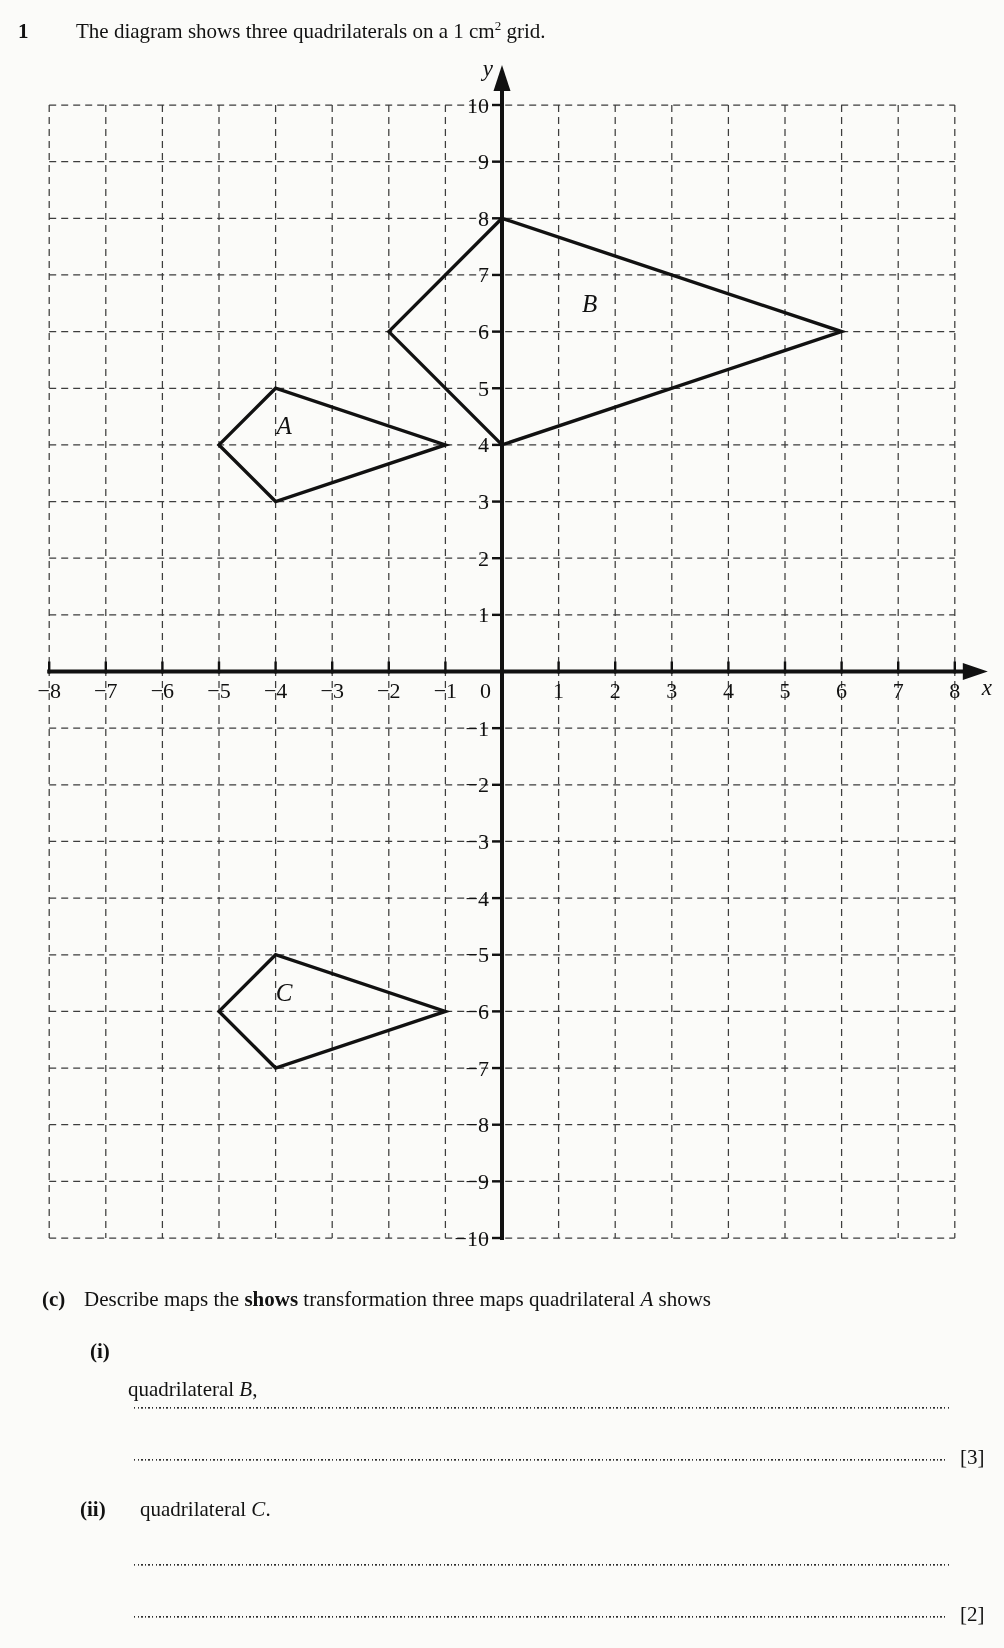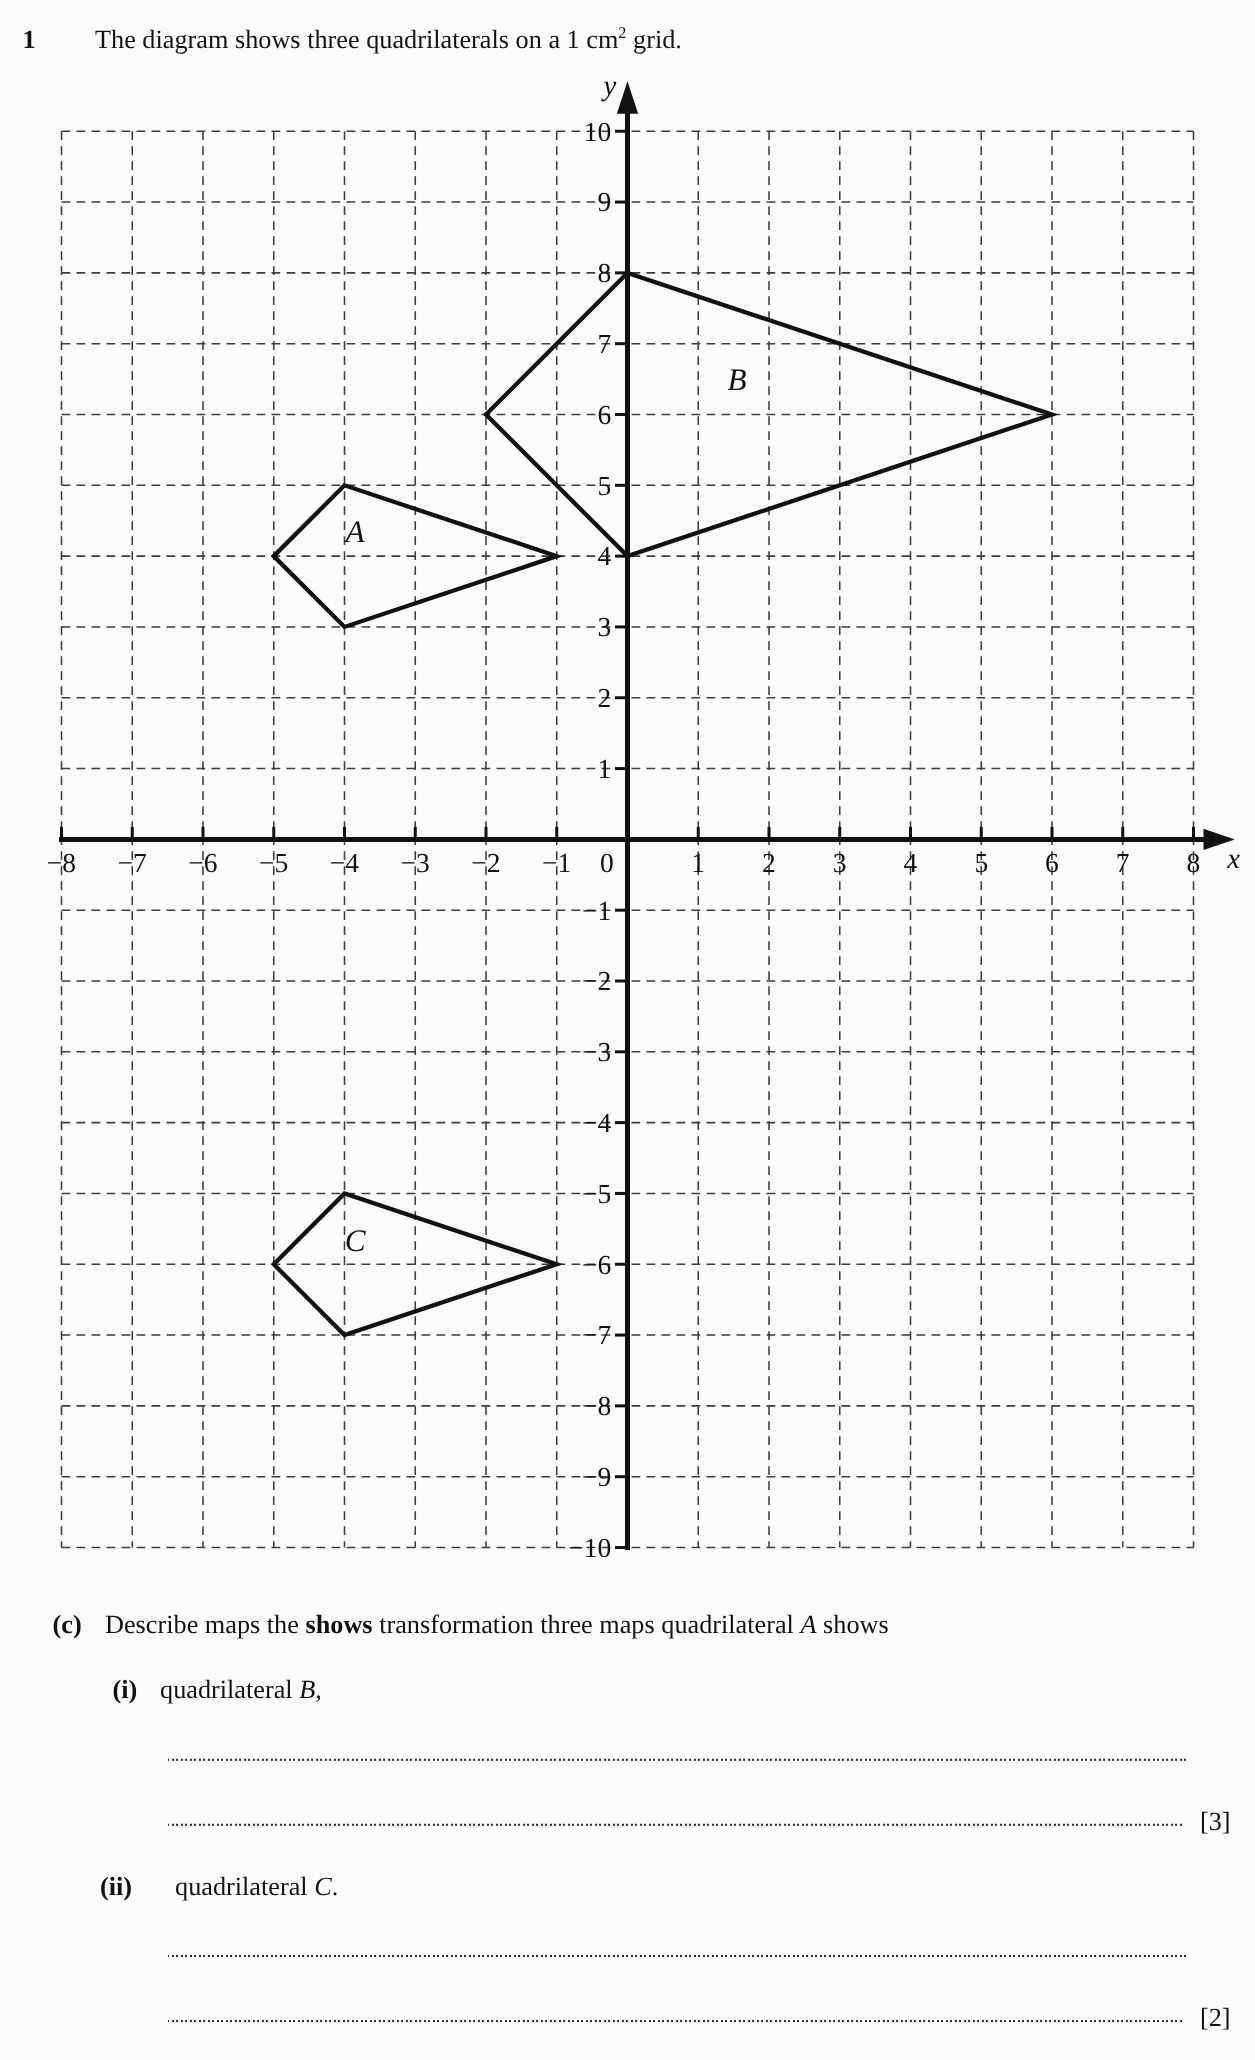--- a/index.html
+++ b/index.html
@@ -168,21 +168,21 @@
       <polygon points="388.8,331.6 502,218.3 841.6,331.6 502,444.9" class="shape"></polygon>
       <text x="589.73" y="311.77250000000004" text-anchor="middle" class="shapelabel">B</text>
       <polygon points="219,1011.4 275.6,954.75 445.4,1011.4 275.6,1068.05" class="shape"></polygon>
       <text x="284.09000000000003" y="1001.203" text-anchor="middle" class="shapelabel">C</text>
     </svg>
 
   <span class="abs txt bold" style="left:42px; top:1286px;">(c)</span>
   <span class="abs txt" style="left:84px; top:1286px;"><span>Describe maps the </span><b>shows</b><span> transformation three maps quadrilateral </span><i>A</i><span> shows</span></span>
 
   <span class="abs txt bold" style="left:90px; top:1338px;">(i)</span>
-  <span class="abs txt" style="left:128px; top:1338px;"><span>quadrilateral </span><i>B</i><span>,</span></span>
+  <span class="abs txt" style="left:128px; top:1376px;"><span>quadrilateral </span><i>B</i><span>,</span></span>
 
   <div class="ansline" style="left:134px; top:1395px; width:816px;"></div>
   <div class="ansline" style="left:134px; top:1447px; width:812px;"></div>
   <span class="abs txt" style="left:960px; top:1444px;">[3]</span>
 
   <span class="abs txt bold" style="left:80px; top:1496px;">(ii)</span>
   <span class="abs txt" style="left:140px; top:1496px;"><span>quadrilateral </span><i>C</i><span>.</span></span>
 
   <div class="ansline" style="left:134px; top:1552px; width:816px;"></div>
   <div class="ansline" style="left:134px; top:1604px; width:812px;"></div>

